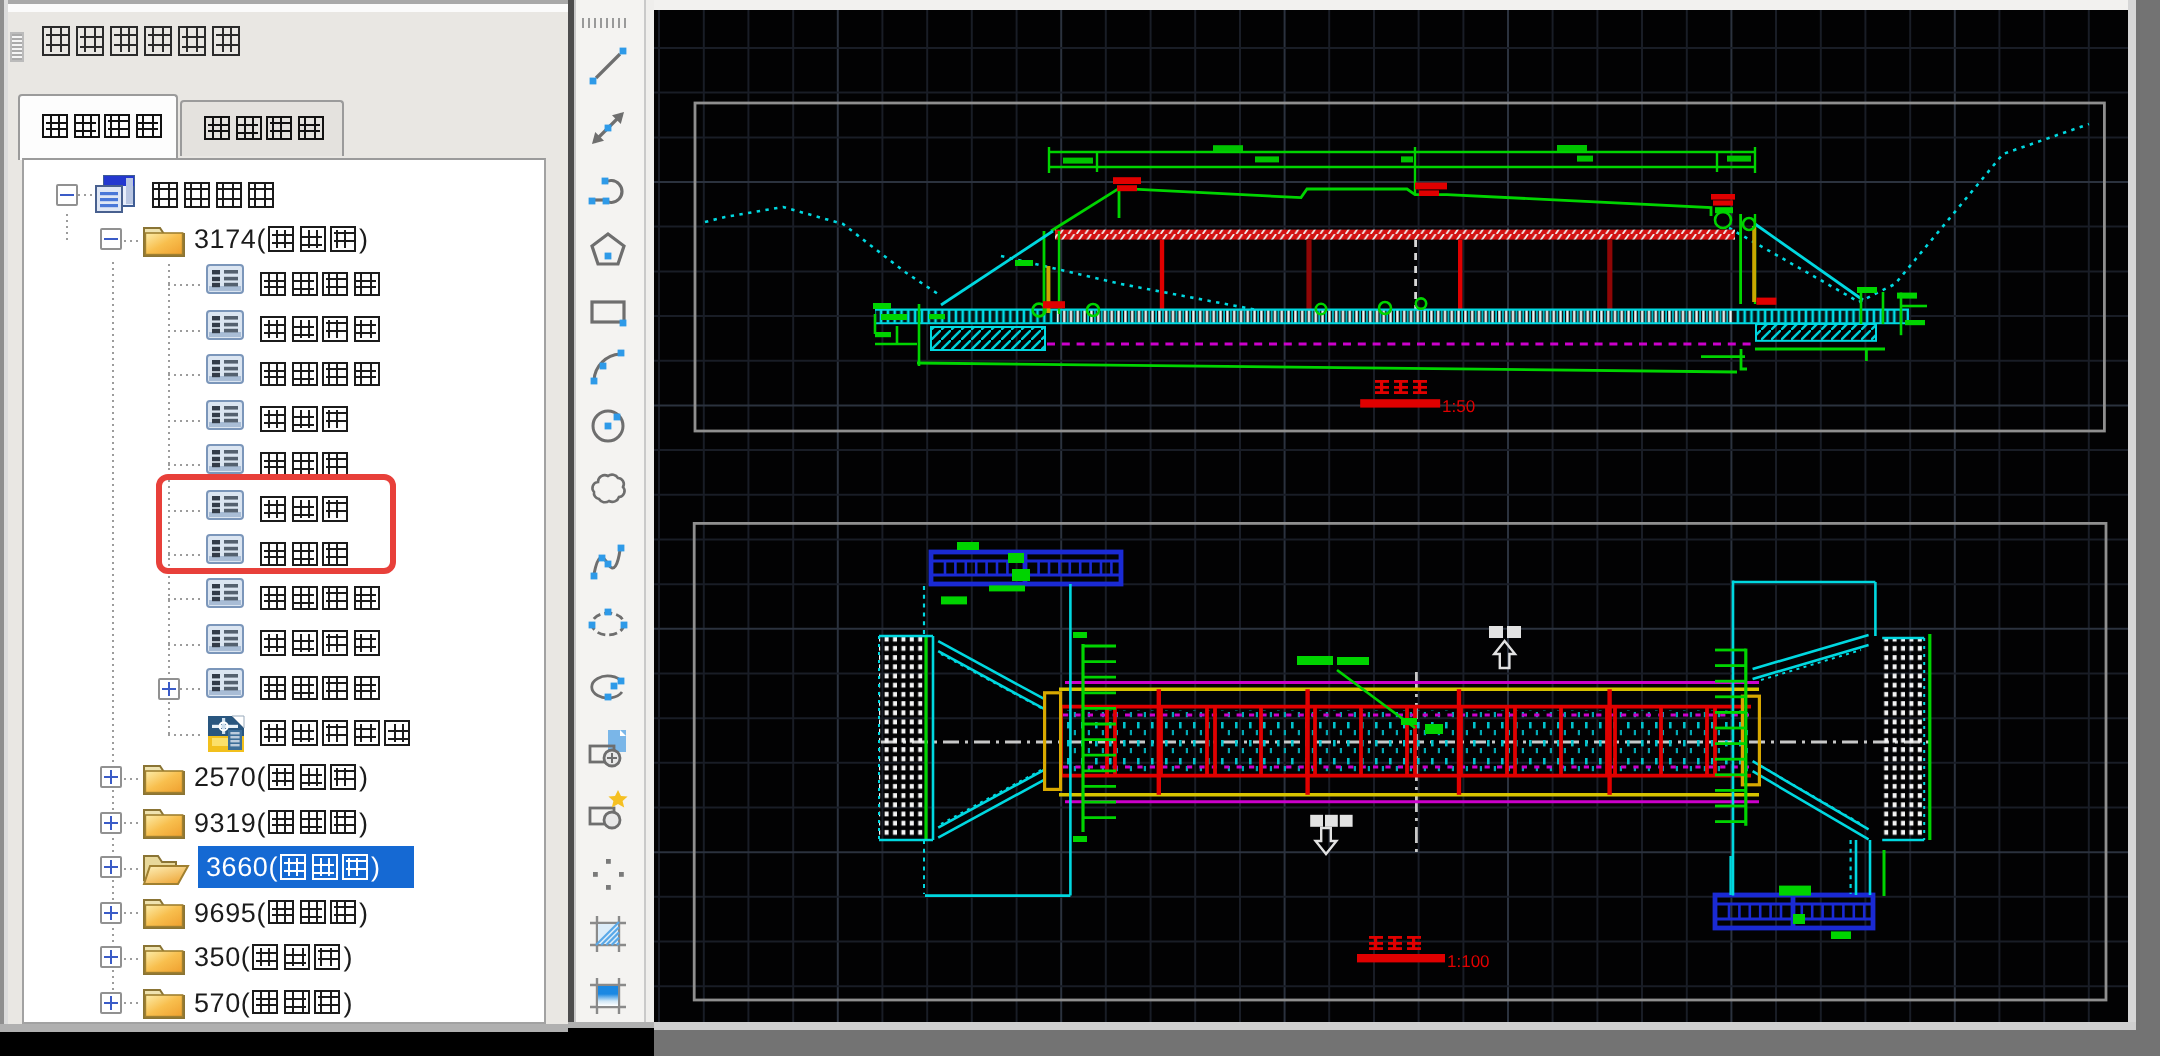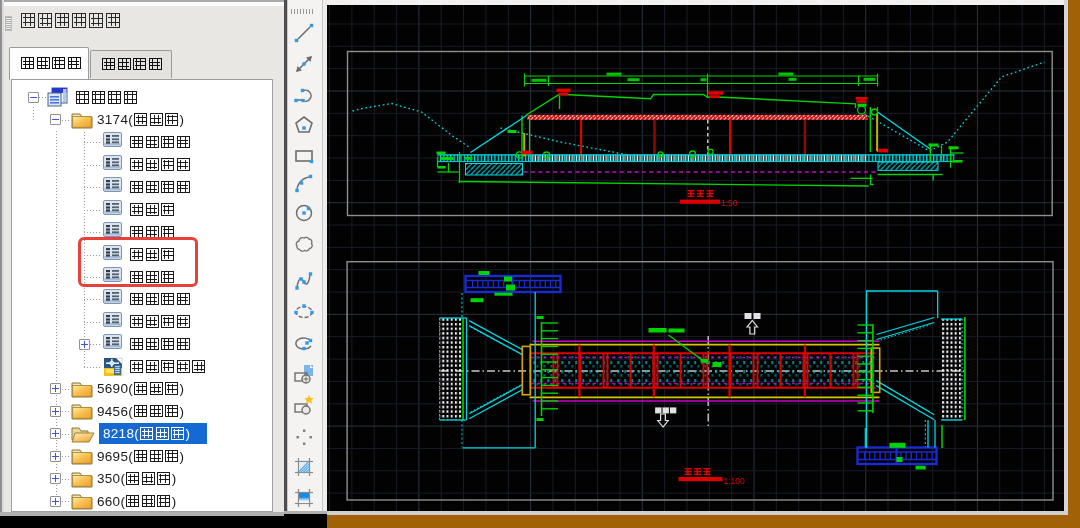--- a/index.html
+++ b/index.html
@@ -1,15 +1,15 @@
 <!DOCTYPE html>
 <html><head><meta charset="utf-8"><style>
 *{margin:0;padding:0;box-sizing:border-box}
 html,body{width:1080px;height:528px;overflow:hidden;background:#000;font-family:"Liberation Sans",sans-serif}
-#root{position:relative;width:1080px;height:528px;background:#a16207}
+#root{position:relative;width:1080px;height:528px;background:#737373}
 
 i.z,i.zb,i.zt{display:inline-block;position:relative;flex:none;border:1px solid currentColor}
 i.z{width:13px;height:12.5px;margin:0 1.5px 0 1px}
 i.z::before{content:"";position:absolute;left:0.5px;right:0.5px;top:2.8px;bottom:2.8px;border-top:1px solid currentColor;border-bottom:1px solid currentColor}
 i.z::after{content:"";position:absolute;top:0.5px;bottom:0.5px;left:2.8px;right:2.8px;border-left:1px solid currentColor;border-right:1px solid currentColor}
 i.z.v1::before{top:3.6px;bottom:2.2px}
 i.z.v1::after{left:3.6px;right:2.2px}
 i.z.v2::before{top:2.2px;bottom:3.6px}
 i.z.v2::after{left:2.2px;right:3.6px}
 i.zb{width:13px;height:13px;margin:0 2.5px 0 0.5px;border-width:1.5px}
@@ -304,21 +304,21 @@
       <rect x="1.7" y="6.5" width="18.6" height="10.8" fill="url(#gf)" stroke="#a08030" stroke-width="0.8"></rect>
       <defs>
         <linearGradient id="gf" x1="0" y1="0" x2="1" y2="1">
           <stop offset="0" stop-color="#fcedaa"></stop>
           <stop offset="0.5" stop-color="#f8bf4e"></stop>
           <stop offset="1" stop-color="#ef9f2e"></stop>
         </linearGradient>
       </defs>
     </svg>
 <div class="row" style="left:97px;top:377.5px;color:#1b1b1b">
-      <span class="num" style="color:#1b1b1b">5690(</span>
+      <span class="num" style="color:#1b1b1b">2570(</span>
       <i class="z v0"></i>
       <i class="z v1"></i>
       <i class="z v2"></i>
       <span class="num" style="color:#1b1b1b">)</span>
     </div>
 <div class="doth" style="left:61.5px;top:411.0px;width:8.5px"></div>
 <div style="position:absolute;left:50.0px;top:405.5px;width:11px;height:11px;background:#fff;border:1px solid #919191;border-radius:1px">
       <div style="position:absolute;left:1px;right:1px;top:4px;height:1px;background:#3a5bc7"></div>
       <div style="position:absolute;top:1px;bottom:1px;left:4px;width:1px;background:#3a5bc7"></div>
     </div>
@@ -327,21 +327,21 @@
       <rect x="1.7" y="6.5" width="18.6" height="10.8" fill="url(#gf)" stroke="#a08030" stroke-width="0.8"></rect>
       <defs>
         <linearGradient id="gf" x1="0" y1="0" x2="1" y2="1">
           <stop offset="0" stop-color="#fcedaa"></stop>
           <stop offset="0.5" stop-color="#f8bf4e"></stop>
           <stop offset="1" stop-color="#ef9f2e"></stop>
         </linearGradient>
       </defs>
     </svg>
 <div class="row" style="left:97px;top:400.0px;color:#1b1b1b">
-      <span class="num" style="color:#1b1b1b">9456(</span>
+      <span class="num" style="color:#1b1b1b">9319(</span>
       <i class="z v0"></i>
       <i class="z v1"></i>
       <i class="z v2"></i>
       <span class="num" style="color:#1b1b1b">)</span>
     </div>
 <div class="doth" style="left:61.5px;top:433.5px;width:8.5px"></div>
 <div style="position:absolute;left:50.0px;top:428.0px;width:11px;height:11px;background:#fff;border:1px solid #919191;border-radius:1px">
       <div style="position:absolute;left:1px;right:1px;top:4px;height:1px;background:#3a5bc7"></div>
       <div style="position:absolute;top:1px;bottom:1px;left:4px;width:1px;background:#3a5bc7"></div>
     </div>
@@ -350,21 +350,21 @@
       <path d="M4 9 L23 9 L18 18 L1 18 Z" fill="url(#gf2)" stroke="#a08030"></path>
       <defs>
         <linearGradient id="gf2" x1="0" y1="0" x2="0.7" y2="1">
           <stop offset="0" stop-color="#fdf2bc"></stop>
           <stop offset="1" stop-color="#efa93c"></stop>
         </linearGradient>
       </defs>
     </svg>
 <div style="position:absolute;left:99px;top:423.0px;width:108px;height:21px;background:#1569d3"></div>
 <div class="row" style="left:103px;top:422.5px;color:#fff">
-      <span class="num" style="color:#fff">8218(</span>
+      <span class="num" style="color:#fff">3660(</span>
       <i class="z v0"></i>
       <i class="z v1"></i>
       <i class="z v2"></i>
       <span class="num" style="color:#fff">)</span>
     </div>
 <div class="doth" style="left:61.5px;top:456.0px;width:8.5px"></div>
 <div style="position:absolute;left:50.0px;top:450.5px;width:11px;height:11px;background:#fff;border:1px solid #919191;border-radius:1px">
       <div style="position:absolute;left:1px;right:1px;top:4px;height:1px;background:#3a5bc7"></div>
       <div style="position:absolute;top:1px;bottom:1px;left:4px;width:1px;background:#3a5bc7"></div>
     </div>
@@ -419,21 +419,21 @@
       <rect x="1.7" y="6.5" width="18.6" height="10.8" fill="url(#gf)" stroke="#a08030" stroke-width="0.8"></rect>
       <defs>
         <linearGradient id="gf" x1="0" y1="0" x2="1" y2="1">
           <stop offset="0" stop-color="#fcedaa"></stop>
           <stop offset="0.5" stop-color="#f8bf4e"></stop>
           <stop offset="1" stop-color="#ef9f2e"></stop>
         </linearGradient>
       </defs>
     </svg>
 <div class="row" style="left:97px;top:490.0px;color:#1b1b1b">
-      <span class="num" style="color:#1b1b1b">660(</span>
+      <span class="num" style="color:#1b1b1b">570(</span>
       <i class="z v0"></i>
       <i class="z v1"></i>
       <i class="z v2"></i>
       <span class="num" style="color:#1b1b1b">)</span>
     </div>
 <div style="position:absolute;left:78px;top:237px;width:120px;height:50px;border:3px solid #e8403a;border-radius:6px"></div>
 <div style="position:absolute;left:284px;top:0;width:2.5px;height:528px;background:#4d4d4d"></div>
 <div style="position:absolute;left:286.5px;top:0;width:36px;height:528px;background:#f4f3f1;border-left:1px solid #c9c9c9;border-right:1px solid #c9c9c9"></div>
 <div style="position:absolute;left:322.5px;top:0;width:4px;height:528px;background:#efeeec"></div>
 <div style="position:absolute;left:291px;top:9px;width:22px;height:5px;background-image:repeating-linear-gradient(90deg,#9a9a9a 0 1px,transparent 1px 3px)"></div>

